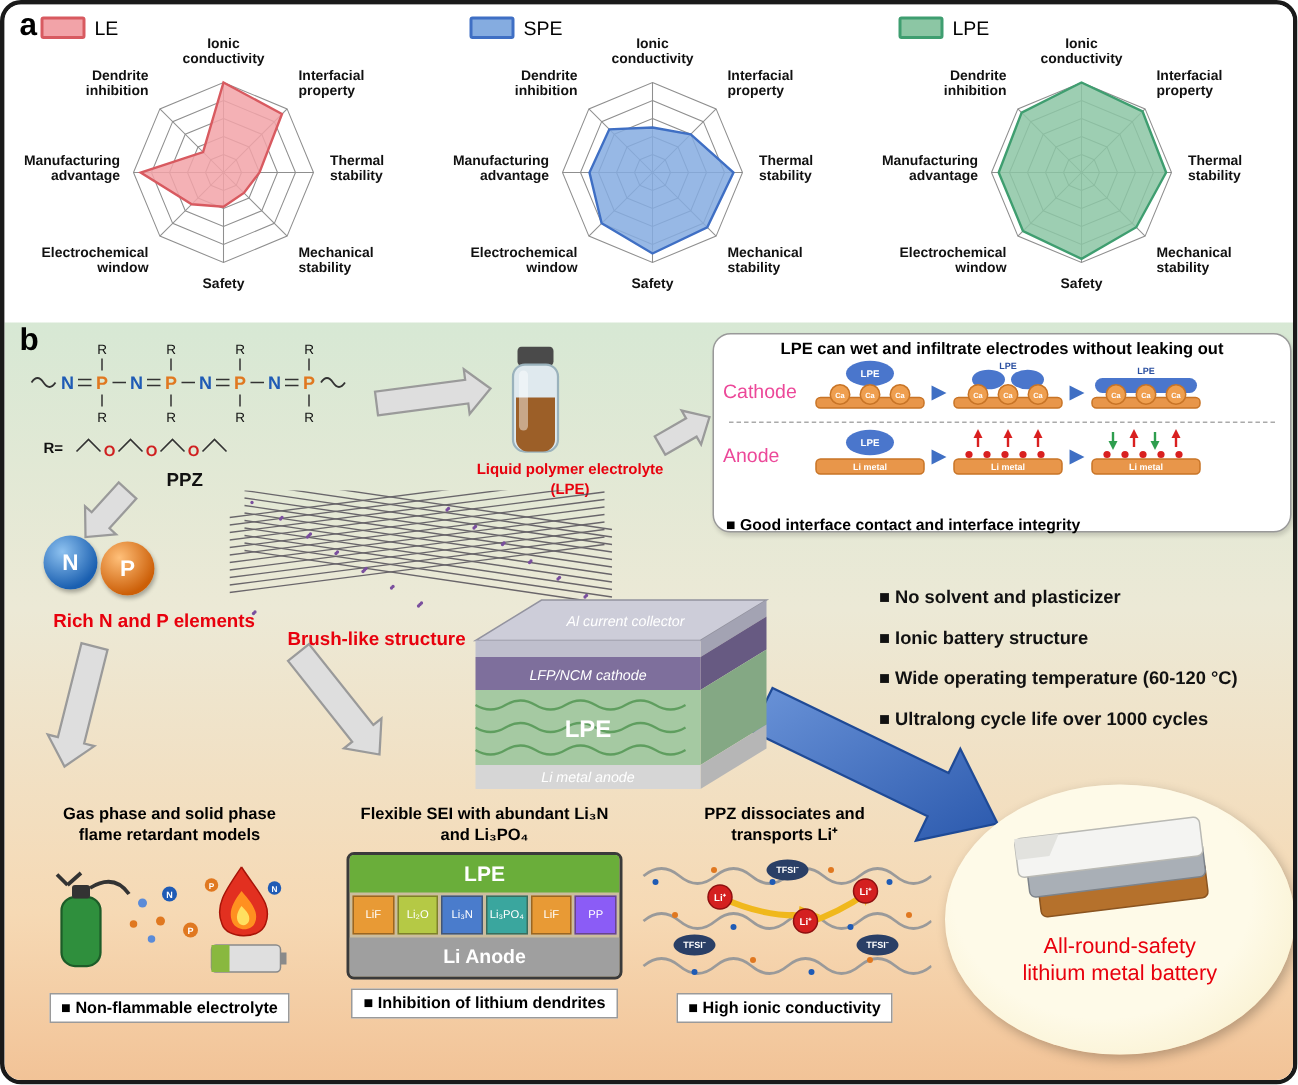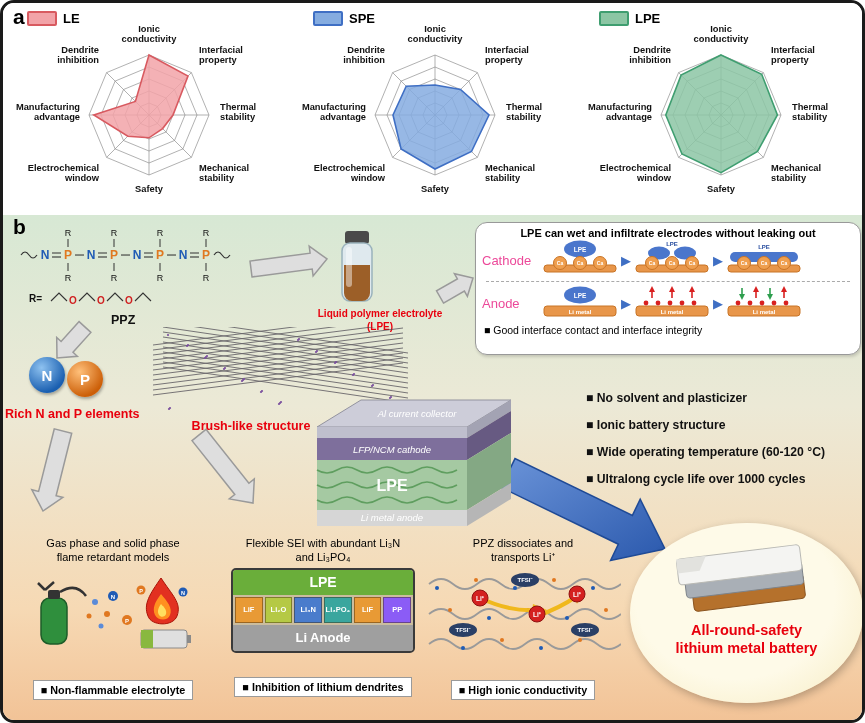--- a/index.html
+++ b/index.html
@@ -4,51 +4,51 @@
 <style>
 *{margin:0;padding:0;box-sizing:border-box}
 body{font-family:"Liberation Sans",sans-serif;background:#fff;width:865px;height:723px}
 .figure{position:relative;width:865px;height:723px;border:3px solid #1a1a1a;border-radius:14px;overflow:hidden;background:#fff}
 .panel-a{position:absolute;top:0;left:0;width:100%;height:212px;background:#fff}
 .panel-tag{position:absolute;left:10px;top:2px;font-size:21px;font-weight:bold;z-index:6}
 .charts-row{display:flex;padding-top:2px}
 .chart-cell{position:relative;width:286px;height:208px}
 .legend{position:absolute;left:24px;top:6px;display:flex;align-items:center;gap:6px;z-index:2}
 .swatch{display:inline-block;width:30px;height:15px;border:2px solid;border-radius:2px}
-.legend-label{font-weight:bold;font-size:13px}
+.legend-label{font-weight:normal;font-size:13px}
 .panel-b{position:absolute;top:212px;left:0;right:0;bottom:0;background:linear-gradient(180deg,#d7e8d4 0%,#ece9d6 38%,#f6d9b4 78%,#f2c397 100%)}
 .abs{position:absolute}
 #flow-svg{position:absolute;left:0;top:0;pointer-events:none}
 .lpe-callout{position:absolute;left:282px;top:92px;width:190px;text-align:center;color:#e8000d;font-weight:bold;font-size:10px;line-height:1.3}
-.np-caption{position:absolute;left:2px;top:192px;width:165px;text-align:left;color:#e8000d;font-weight:bold;font-size:12.5px}
+.np-caption{position:absolute;left:2px;top:192px;width:165px;text-align:right;color:#e8000d;font-weight:bold;font-size:12.5px}
 .brush-caption{position:absolute;left:168px;top:204px;width:160px;text-align:center;color:#e8000d;font-weight:bold;font-size:12.5px}
 .sphere{position:absolute;width:36px;height:36px;border-radius:50%;color:#fff;font-weight:bold;font-size:15px;display:flex;align-items:center;justify-content:center;box-shadow:1px 2px 3px rgba(0,0,0,.3)}
 #sphere-n{left:26px;top:142px;background:radial-gradient(circle at 35% 30%,#8ec2f0,#1a5fb0 72%)}
 #sphere-p{left:64px;top:146px;background:radial-gradient(circle at 35% 30%,#ffc07a,#cc5f08 72%)}
 .wet-box{position:absolute;left:472px;top:7px;width:386px;height:133px;background:#fff;border:1.5px solid #999;border-radius:12px;box-shadow:1px 2px 3px rgba(0,0,0,.15)}
 .wet-title{font-weight:bold;font-size:11px;text-align:center;padding-top:4px}
 .wet-row{display:flex;align-items:center;height:42px;padding-left:6px}
 .electrode-label{color:#ec4899;font-weight:normal;font-size:13px;width:58px}
 .stage-arrow{color:#3f6fc4;font-size:13px;margin:0 1px}
 .wet-divider{border-top:1.5px dashed #aaa;margin:0 10px}
-.wet-bullet{font-weight:normal;font-size:10.5px;padding-left:8px;margin-top:0}
+.wet-bullet{font-weight:bold;font-size:10.5px;padding-left:8px;margin-top:20px}
 #features-list{position:absolute;left:583px;top:176px;width:280px}
 .feature-item{font-weight:bold;font-size:12.2px;margin-bottom:13px;color:#111}
 .bottom-panel{position:absolute;width:196px;text-align:center}
-.bp-title{font-size:11px;font-weight:normal;line-height:1.25;margin-bottom:3px}
+.bp-title{font-size:11px;font-weight:bold;line-height:1.25;margin-bottom:3px}
 .bp-graphic{display:block;margin:0 auto}
-.bullet-box{display:inline-block;background:#fff;border:1px solid #9a9a9a;padding:3px 7px;font-size:10.8px;font-weight:bold;margin-top:24px;text-align:left}
+.bullet-box{display:inline-block;background:#fff;border:1px solid #9a9a9a;padding:3px 7px;font-size:10.8px;font-weight:bold;margin-top:6px;text-align:left}
 .sei-box{width:184px;margin:0 auto;border:2px solid #3a3a3a;border-radius:5px;overflow:hidden;background:#cbbd9e}
 .sei-lpe{height:25px;background:#6aae3a;color:#fff;font-weight:bold;font-size:14px;display:flex;align-items:center;justify-content:center}
 .sei-tiles{display:flex;gap:2px;padding:2px;height:30px}
-.sei-tile{flex:1;border-radius:0;border:1px solid rgba(60,40,10,.45);color:#fff;font-weight:bold;font-size:7.5px;display:flex;align-items:center;justify-content:center}
+.sei-tile{flex:1;border-radius:0;border:1px solid rgba(60,40,10,.45);color:#fff;font-weight:normal;font-size:7.5px;display:flex;align-items:center;justify-content:center}
 .sei-anode{height:26px;background:#9f9f9f;color:#fff;font-weight:bold;font-size:13px;display:flex;align-items:center;justify-content:center}
 .result-ellipse{position:absolute;left:627px;top:308px;width:233px;height:180px;border-radius:50%;background:radial-gradient(ellipse at 45% 40%,#fefae8 55%,#f6ebc0 100%);box-shadow:2px 3px 8px rgba(0,0,0,.25);text-align:center;z-index:4}
 .pouch{margin-top:16px}
-.result-text{color:#e8000d;font-weight:bold;font-size:14.5px;line-height:1.25}
+.result-text{color:#e8000d;font-weight:normal;font-size:14.5px;line-height:1.25}
 </style>
 </head>
 <body>
 
 <div class="figure">
 
   <section class="panel-a">
     <div class="panel-tag">a</div>
     <div class="charts-row" id="charts-row">
         <div class="chart-cell">

